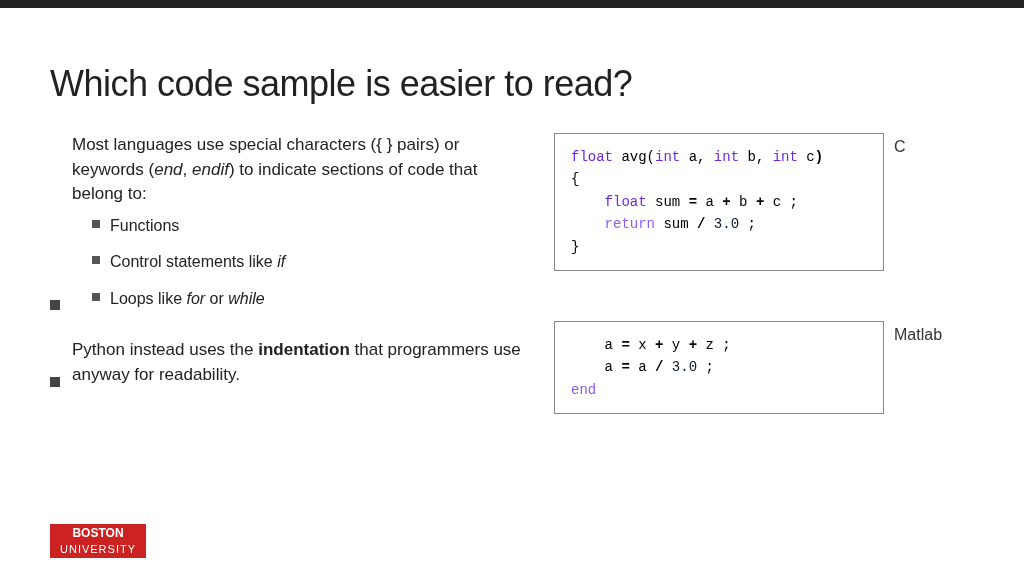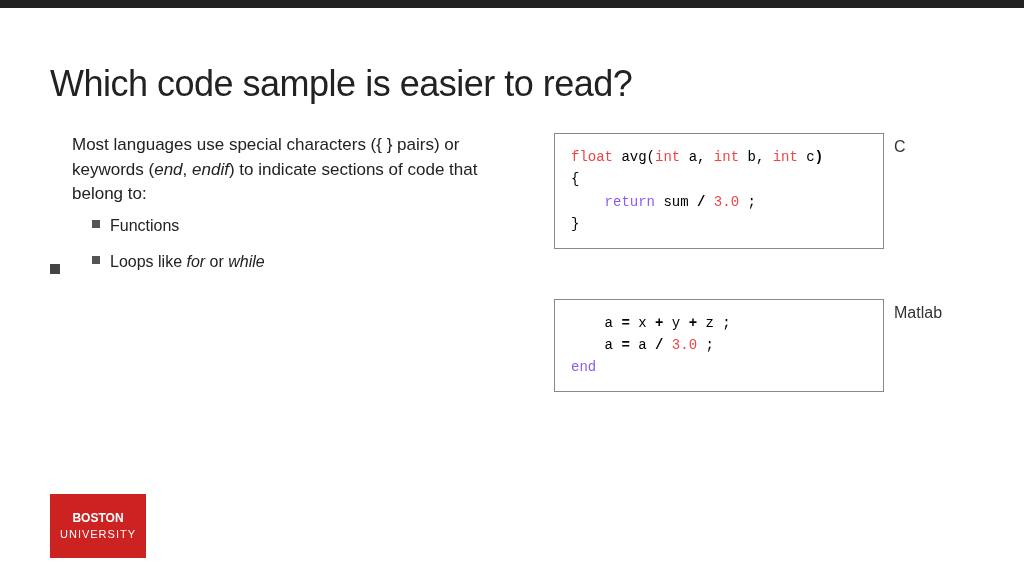--- a/index.html
+++ b/index.html
@@ -130,29 +130,29 @@
 
     .code-label {
       font-size: 16px;
       color: #333333;
       font-family: Arial, sans-serif;
       align-self: flex-start;
       margin-top: 5px;
     }
 
     .kw-blue {
-      color: #ef4444;
+      color: #6d28d9;
     }
 
     .kw-purple {
       color: #8b5cf6;
     }
 
     .num-orange {
-      color: #ef4444;
+      color: #0f172a;
     }
 
     .op-bold {
       font-weight: bold;
       color: #000000;
     }
 
     .second-bullet-group {
       margin-top: 10px;
     }
@@ -161,21 +161,21 @@
       position: absolute;
       bottom: 18px;
       left: 50px;
     }
 
     .bu-logo {
       background: #cc2222;
       color: white;
       font-size: 12px;
       font-weight: bold;
-      padding: 17px 10px;
+      padding: 2px 10px;
       line-height: 1.3;
       text-align: center;
       font-family: Arial, sans-serif;
     }
 
     .bu-logo .university {
       font-size: 11px;
       font-weight: normal;
       letter-spacing: 1px;
     }
@@ -197,35 +197,46 @@
         <div class="bullet-square"></div>
         <div>
           <span class="bullet-text">Most languages use special characters ({ } pairs) or keywords (<em>end</em>, <em>endif</em>) to indicate sections of code that belong to:</span>
           <div class="sub-bullets">
             <div class="sub-bullet-item">
               <div class="bullet-square-small"></div>
               <span class="sub-bullet-text">Functions</span>
             </div>
             <div class="sub-bullet-item">
               <div class="bullet-square-small"></div>
+              <span class="sub-bullet-text">Control statements like <em>if</em></span>
+            </div>
+            <div class="sub-bullet-item">
+              <div class="bullet-square-small"></div>
               <span class="sub-bullet-text">Loops like <em>for</em> or <em>while</em></span>
             </div>
           </div>
         </div>
       </div>
 
+      <div class="bullet-item second-bullet-group">
+        <div class="bullet-square"></div>
+        <div class="bullet-text">
+          Python instead uses the <strong>indentation</strong> that programmers use anyway for readability.
+        </div>
+      </div>
 
     </div>
 
     <div class="right-column">
 
       <div class="code-block-wrapper">
         <div class="code-block">
           <div><span class="kw-blue">float</span> avg(<span class="kw-blue">int</span> a, <span class="kw-blue">int</span> b, <span class="kw-blue">int</span> c<span class="op-bold">)</span></div>
           <div>{</div>
+          <div>&nbsp;&nbsp;&nbsp;&nbsp;<span class="kw-blue">float</span> sum <span class="op-bold">= </span>a <span class="op-bold">+</span> b <span class="op-bold">+</span> c ;</div>
           <div>&nbsp;&nbsp;&nbsp;&nbsp;<span class="kw-purple">return</span> sum <span class="op-bold">/</span> <span class="num-orange">3.0</span> ;</div>
           <div>}</div>
         </div>
         <div class="code-label">C</div>
       </div>
 
       <div class="code-block-wrapper" style="margin-top: 30px;">
         <div class="code-block">
           <div>&nbsp;&nbsp;&nbsp;&nbsp;a <span class="op-bold">=</span> x <span class="op-bold">+</span> y <span class="op-bold">+</span> z ;</div>
           <div>&nbsp;&nbsp;&nbsp;&nbsp;a <span class="op-bold">=</span> a <span class="op-bold">/</span> <span class="num-orange">3.0</span> ;</div>

